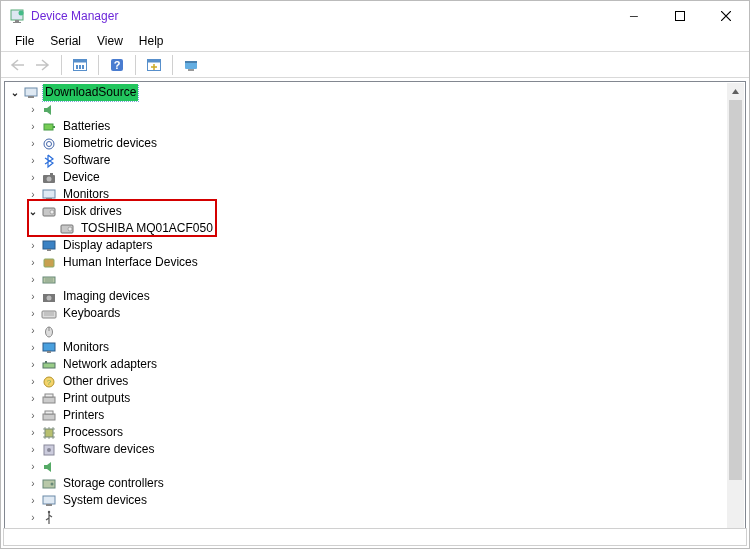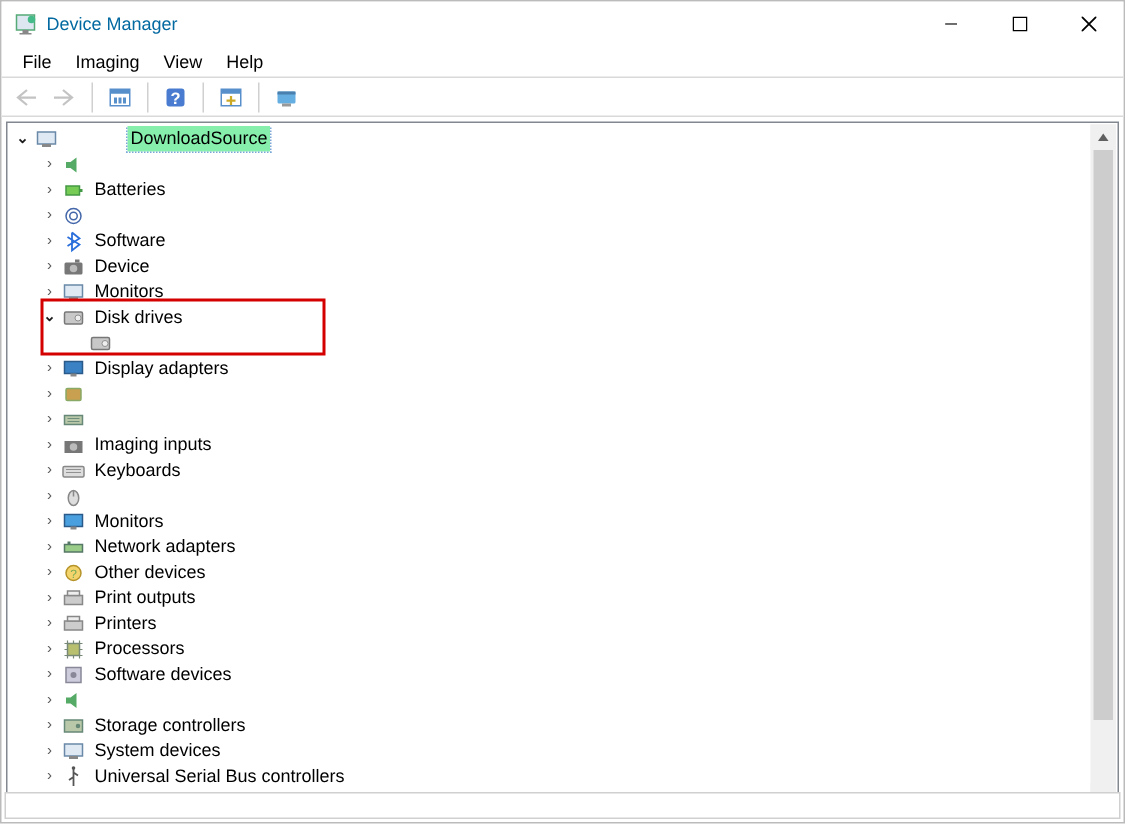--- a/index.html
+++ b/index.html
@@ -12,21 +12,21 @@
     overflow:hidden;
     border:1px solid #bbb;
   }
   .titlebar {
     height:30px;
     display:flex; align-items:center;
     padding:0 0 0 8px;
     background:#fff;
   }
   .titlebar .app-icon { width:16px; height:16px; margin-right:6px; display:flex; align-items:center; justify-content:center;}
-  .titlebar .title { flex:0 0 auto; color:#0369a1; font-size:12px; }
+  .titlebar .title { flex:0 0 auto; color:#6d28d9; font-size:12px; }
   .titlebar .spacer { flex:1 1 auto; }
   .winbtn { width:46px; height:30px; display:flex; align-items:center; justify-content:center; }
   .winbtn svg { width:10px; height:10px; }
   .winbtn .glyph { font-size:11px; line-height:1; }
 
   .menubar {
     height:20px;
     display:flex; align-items:center;
     padding:0 6px;
     background:#fff;
@@ -76,21 +76,21 @@
   }
   .sb-btn { height:17px; display:flex; align-items:center; justify-content:center; background:#f0f0f0; }
   .sb-track { flex:1; position:relative; }
   .sb-thumb { position:absolute; left:2px; right:2px; top:0; height:380px; background:#cdcdcd; }
 
   .node { display:flex; align-items:center; height:17px; white-space:nowrap; }
   .node .indent { flex:0 0 auto; }
   .exp { width:16px; text-align:center; color:#5b5b5b; flex:0 0 16px; font-size:10px; user-select:none;}
   .exp.blank { color:transparent; }
   .ico { width:16px; height:16px; margin-right:4px; flex:0 0 16px; display:flex; align-items:center; justify-content:center;}
-  .node.selected .label { background:#86efac; outline:1px dotted #7aa7d8;margin-left:42px; }
+  .node.selected .label { background:#22c55e; outline:1px dotted #7aa7d8; }
   .label { padding:0 2px; }
 
   .highlight-box {
     position:absolute;
     border:2px solid #d40000;
     pointer-events:none;
   }
 
   .statusbar {
     position:absolute;
@@ -125,21 +125,21 @@
   </div>
   <div class="winbtn close">
     <svg viewBox="0 0 10 10">
         <path d="M0 0 L10 10 M10 0 L0 10" stroke="#000" stroke-width="1.2"></path>
       </svg>
   </div>
 </div>
 
 <div class="menubar">
   <div class="menu-item">File</div>
-  <div class="menu-item">Imaging</div>
+  <div class="menu-item">Serial</div>
   <div class="menu-item">View</div>
   <div class="menu-item">Help</div>
 </div>
 
 <div class="toolbar">
   <div class="tb-btn disabled">
     <svg width="16" height="12" viewBox="0 0 16 12">
         <path d="M9 1 L3 6 L9 11 M3 6 H15" stroke="#555" stroke-width="1.5" fill="none"></path>
       </svg>
   </div>
@@ -218,20 +218,21 @@
       </div>
       <div class="node">
         <span class="indent" style="width: 18px;"></span>
         <span class="exp">›</span>
         <span class="ico">
           <svg width="16" height="16" viewBox="0 0 16 16">
             <circle cx="8" cy="8" r="5" fill="none" stroke="#46a" stroke-width="1"></circle>
             <circle cx="8" cy="8" r="2.5" fill="none" stroke="#46a" stroke-width="1"></circle>
           </svg>
         </span>
+        <span class="label">Biometric devices</span>
       </div>
       <div class="node">
         <span class="indent" style="width: 18px;"></span>
         <span class="exp">›</span>
         <span class="ico">
           <svg width="16" height="16" viewBox="0 0 16 16">
             <path d="M7 2 V14 L12 10 L4 5 M4 11 L12 6 L7 2" fill="none" stroke="#2a6edb" stroke-width="1.2"></path>
           </svg>
         </span>
         <span class="label">Software</span>
@@ -272,61 +273,63 @@
       </div>
       <div class="node">
         <span class="indent" style="width: 36px;"></span>
         <span class="exp blank"> </span>
         <span class="ico">
           <svg width="16" height="16" viewBox="0 0 16 16">
             <rect x="2" y="4" width="12" height="8" rx="1" fill="#c8c8c8" stroke="#777"></rect>
             <circle cx="11" cy="8" r="2" fill="#eee" stroke="#777" stroke-width="0.5"></circle>
           </svg>
         </span>
+        <span class="label">TOSHIBA MQ01ACF050</span>
       </div>
       <div class="node">
         <span class="indent" style="width: 18px;"></span>
         <span class="exp">›</span>
         <span class="ico">
           <svg width="16" height="16" viewBox="0 0 16 16">
             <rect x="2" y="3" width="12" height="8" fill="#3b82c4" stroke="#2a5a8a"></rect>
             <rect x="6" y="11" width="4" height="2" fill="#888"></rect>
           </svg>
         </span>
         <span class="label">Display adapters</span>
       </div>
       <div class="node">
         <span class="indent" style="width: 18px;"></span>
         <span class="exp">›</span>
         <span class="ico">
           <svg width="16" height="16" viewBox="0 0 16 16">
             <rect x="3" y="4" width="10" height="8" rx="1" fill="#c8a050" stroke="#8a6"></rect>
           </svg>
         </span>
+        <span class="label">Human Interface Devices</span>
       </div>
       <div class="node">
         <span class="indent" style="width: 18px;"></span>
         <span class="exp">›</span>
         <span class="ico">
           <svg width="16" height="16" viewBox="0 0 16 16">
             <rect x="2" y="5" width="12" height="6" fill="#b8c8a8" stroke="#687"></rect>
             <path d="M4 7h8M4 9h8" stroke="#687" stroke-width="0.6"></path>
           </svg>
         </span>
       </div>
       <div class="node">
         <span class="indent" style="width: 18px;"></span>
         <span class="exp">›</span>
         <span class="ico">
           <svg width="16" height="16" viewBox="0 0 16 16">
             <rect x="2" y="5" width="12" height="8" fill="#777"></rect>
             <circle cx="8" cy="9" r="2.5" fill="#bbb"></circle>
           </svg>
         </span>
-        <span class="label">Imaging inputs</span>
+        <span class="label">Imaging devices</span>
       </div>
       <div class="node">
         <span class="indent" style="width: 18px;"></span>
         <span class="exp">›</span>
         <span class="ico">
           <svg width="16" height="16" viewBox="0 0 16 16">
             <rect x="1" y="5" width="14" height="7" rx="1" fill="#ddd" stroke="#888"></rect>
             <path d="M3 7h10M3 9h10" stroke="#888" stroke-width="0.6"></path>
           </svg>
         </span>
@@ -366,21 +369,21 @@
       </div>
       <div class="node">
         <span class="indent" style="width: 18px;"></span>
         <span class="exp">›</span>
         <span class="ico">
           <svg width="16" height="16" viewBox="0 0 16 16">
             <circle cx="8" cy="8" r="5" fill="#f3d36b" stroke="#b59328"></circle>
             <text x="8" y="11" text-anchor="middle" font-size="8" fill="#7a5">?</text>
           </svg>
         </span>
-        <span class="label">Other devices</span>
+        <span class="label">Other drives</span>
       </div>
       <div class="node">
         <span class="indent" style="width: 18px;"></span>
         <span class="exp">›</span>
         <span class="ico">
           <svg width="16" height="16" viewBox="0 0 16 16">
             <rect x="2" y="6" width="12" height="6" fill="#ccc" stroke="#888"></rect>
             <rect x="4" y="3" width="8" height="3" fill="#eee" stroke="#888"></rect>
           </svg>
         </span>
@@ -452,21 +455,20 @@
       </div>
       <div class="node">
         <span class="indent" style="width: 18px;"></span>
         <span class="exp">›</span>
         <span class="ico">
           <svg width="16" height="16" viewBox="0 0 16 16">
             <path d="M8 2v12 M8 5l3 2 M8 8l-3 2" stroke="#555" stroke-width="1.2" fill="none"></path>
             <circle cx="8" cy="2" r="1.2" fill="#555"></circle>
           </svg>
         </span>
-        <span class="label">Universal Serial Bus controllers</span>
       </div>
     </div>
 
   <div class="scrollbar">
     <div class="sb-btn">
       <svg width="9" height="9" viewBox="0 0 9 9">
           <path d="M4.5 2 L8 7 H1 Z" fill="#606060"></path>
         </svg>
     </div>
     <div class="sb-track">

